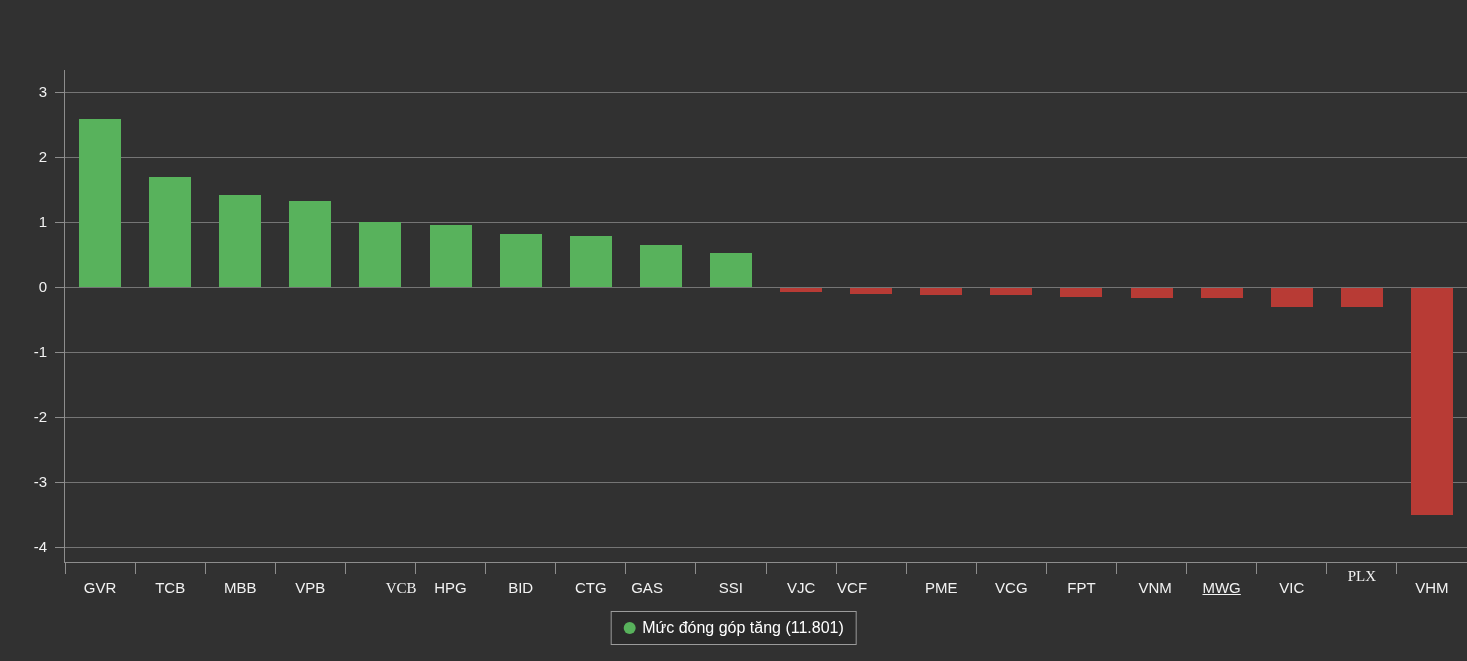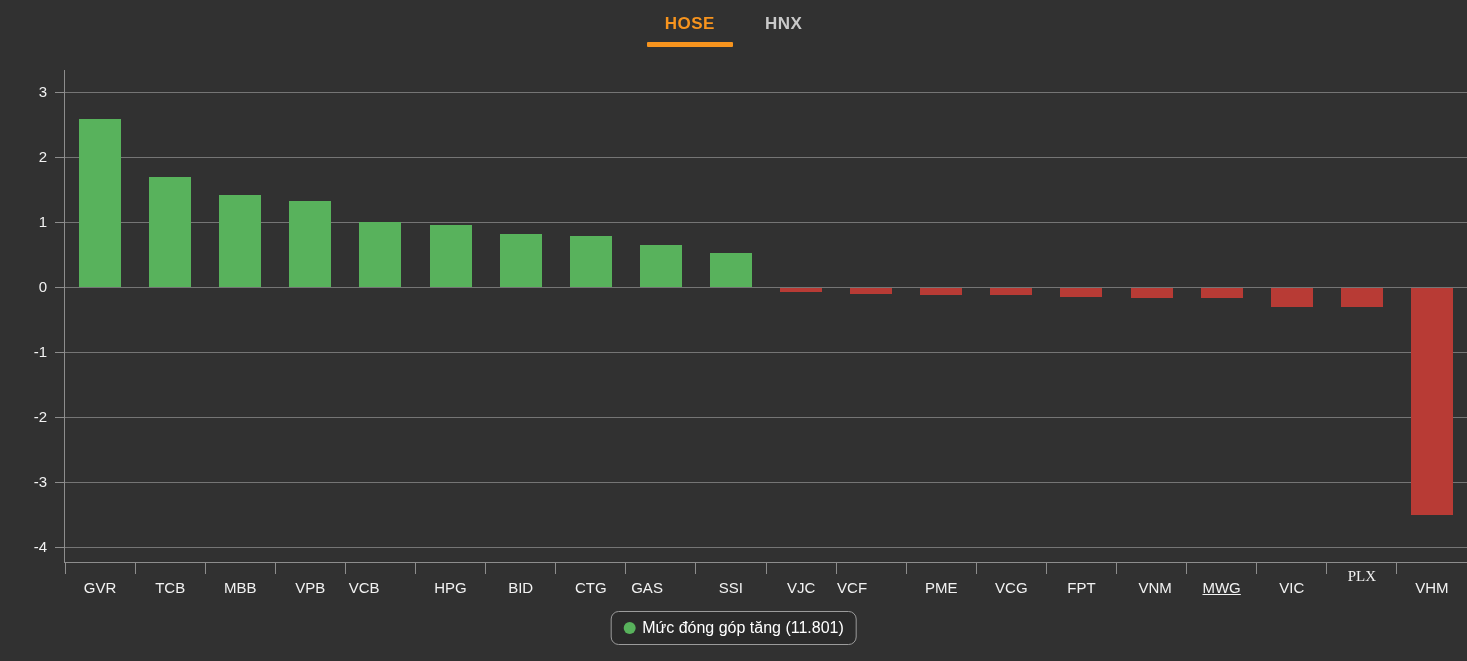--- a/index.html
+++ b/index.html
@@ -45,48 +45,39 @@
     position: absolute; color: #f2f2f2; font-size: 15px;
     text-align: center; line-height: 20px; height: 20px;
   }
   .bar { position: absolute; }
 
   
   .legend {
     position: absolute; top: 611px; left: 50%;
     transform: translateX(-50%);
     display: flex; align-items: center; gap: 10px;
-    border: 1px solid #9b9b9b; border-radius: 8px;
+    border: 1px solid #9b9b9b; border-radius: 0;
     background: rgba(0,0,0,0.12);
     padding: 7px 12px;
     white-space: nowrap;
   }
   .legend-item {
     display: flex; align-items: center; gap: 7px;
     color: #ffffff; font-size: 16px; cursor: pointer;
   }
   .legend-item .dot {
     width: 12px; height: 12px; border-radius: 50%;
     display: inline-block; flex: 0 0 auto;
   }
 </style>
 </head>
 <body>
 
 <div class="app">
 
-  <div class="tabs">
-    <div class="tab active">
-      <span>HOSE</span>
-      <div class="underline"></div>
-    </div>
-    <div class="tab">
-      <span>HNX</span>
-    </div>
-  </div>
 
   <div id="chart" class="chart">
       <div class="gridline" style="left: 65px; top: 91.5px; width: 1402px;"></div>
       <div class="ylabel" style="left: 8px; width: 39px; top: 82px;">3</div>
       <div class="tick" style="left: 55px; top: 91.5px; width: 10px; height: 1px;"></div>
       <div class="gridline" style="left: 65px; top: 156.5px; width: 1402px;"></div>
       <div class="ylabel" style="left: 8px; width: 39px; top: 147px;">2</div>
       <div class="tick" style="left: 55px; top: 156.5px; width: 10px; height: 1px;"></div>
       <div class="gridline" style="left: 65px; top: 221.5px; width: 1402px;"></div>
       <div class="ylabel" style="left: 8px; width: 39px; top: 212px;">1</div>
@@ -131,21 +122,21 @@
       <div class="tick" style="left: 1466.5px; top: 563px; width: 1px; height: 11px;"></div>
       <div class="bar" style="left: 79.05px; top: 118.65px; width: 42px; height: 168.35px; background: rgb(88, 178, 92);"></div>
       <div class="xlabel" style="left: 65px; top: 578px; width: 70.1px;">GVR</div>
       <div class="bar" style="left: 149.15px; top: 177.15px; width: 42px; height: 109.85px; background: rgb(88, 178, 92);"></div>
       <div class="xlabel" style="left: 135.1px; top: 578px; width: 70.1px;">TCB</div>
       <div class="bar" style="left: 219.25px; top: 195.35px; width: 42px; height: 91.65px; background: rgb(88, 178, 92);"></div>
       <div class="xlabel" style="left: 205.2px; top: 578px; width: 70.1px;">MBB</div>
       <div class="bar" style="left: 289.35px; top: 201.2px; width: 42px; height: 85.8px; background: rgb(88, 178, 92);"></div>
       <div class="xlabel" style="left: 275.3px; top: 578px; width: 70.1px;">VPB</div>
       <div class="bar" style="left: 359.45px; top: 222px; width: 42px; height: 65px; background: rgb(88, 178, 92);"></div>
-      <div class="xlabel" style="left: 329px; top: 578px; width: 70.1px;">VCB</div>
+      <div class="xlabel" style="left: 366px; top: 578px; width: 70.1px; font-family: Liberation Serif, serif;">VCB</div>
       <div class="bar" style="left: 429.55px; top: 225.25px; width: 42px; height: 61.75px; background: rgb(88, 178, 92);"></div>
       <div class="xlabel" style="left: 415.5px; top: 578px; width: 70.1px;">HPG</div>
       <div class="bar" style="left: 499.65px; top: 233.7px; width: 42px; height: 53.3px; background: rgb(88, 178, 92);"></div>
       <div class="xlabel" style="left: 485.6px; top: 578px; width: 70.1px;">BID</div>
       <div class="bar" style="left: 569.75px; top: 235.65px; width: 42px; height: 51.35px; background: rgb(88, 178, 92);"></div>
       <div class="xlabel" style="left: 555.7px; top: 578px; width: 70.1px;">CTG</div>
       <div class="bar" style="left: 639.85px; top: 244.75px; width: 42px; height: 42.25px; background: rgb(88, 178, 92);"></div>
       <div class="xlabel" style="left: 612px; top: 578px; width: 70.1px;">GAS</div>
       <div class="bar" style="left: 709.95px; top: 252.55px; width: 42px; height: 34.45px; background: rgb(88, 178, 92);"></div>
       <div class="xlabel" style="left: 695.9px; top: 578px; width: 70.1px;">SSI</div>

